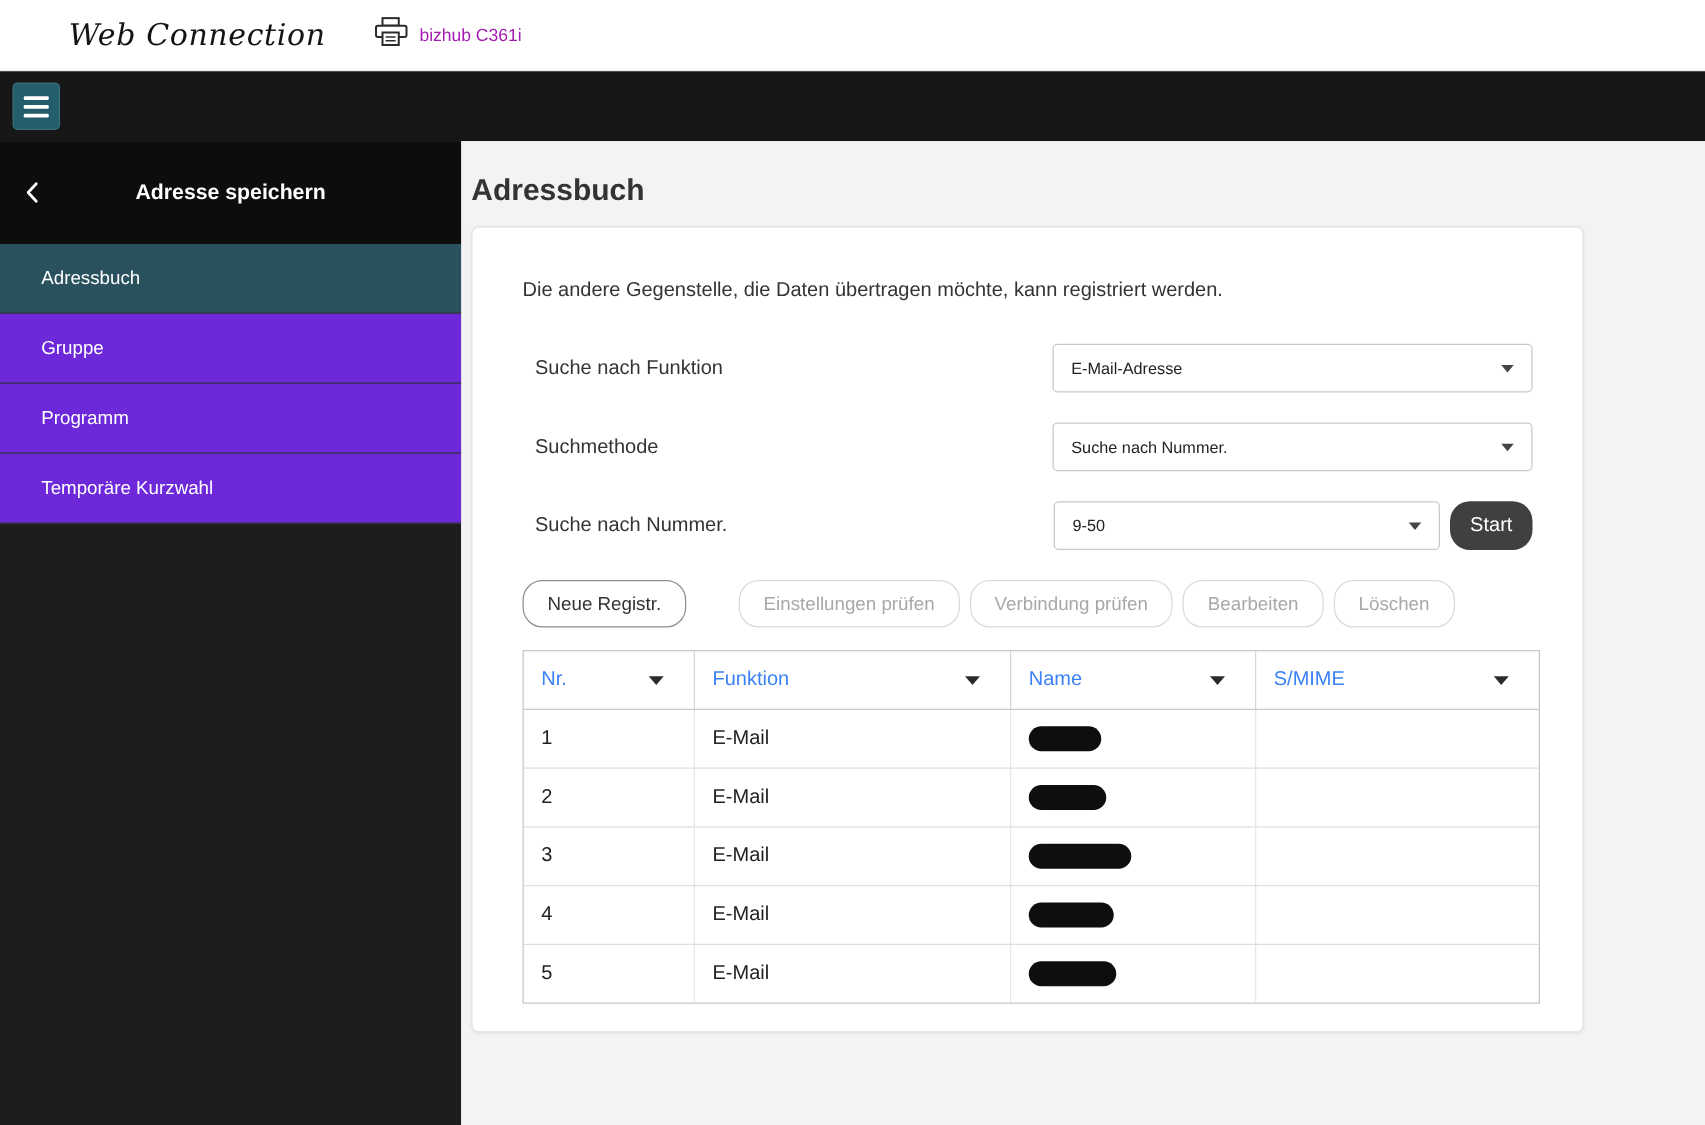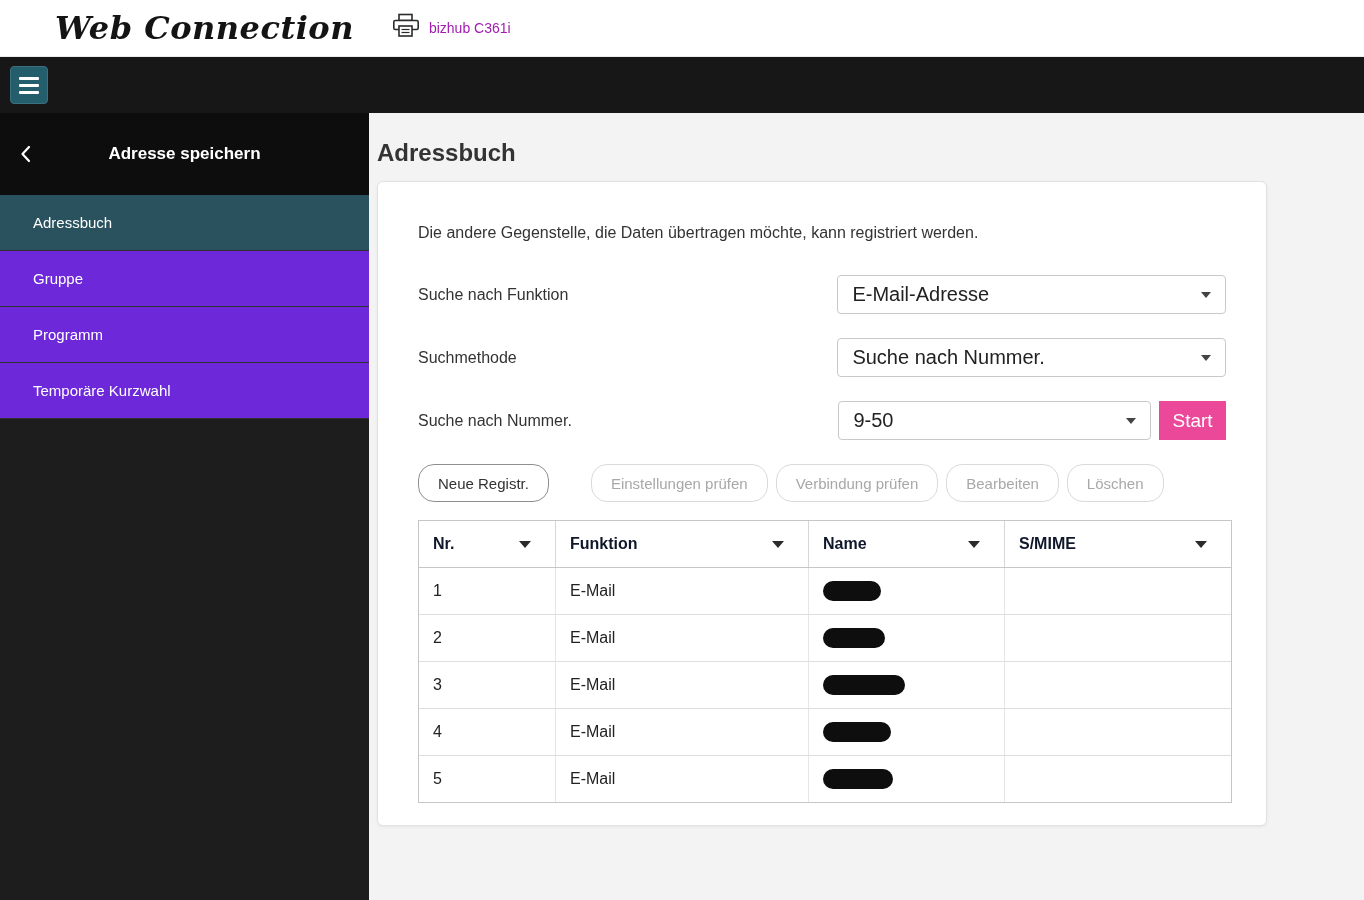--- a/index.html
+++ b/index.html
@@ -13,22 +13,22 @@
   }
 
   
   .topbar {
     position: absolute; top: 0; left: 0; right: 0; height: 57px;
     background: #ffffff; display: flex; align-items: center;
     padding-left: 55px; border-bottom: 1px solid #ececec;
   }
   .brand {
     font-family: "DejaVu Serif", serif;
-    font-style: italic; font-weight: bold;
-    font-size: 32px; color: #141414; letter-spacing: .5px;
+    font-style: italic; font-weight: normal;
+    font-size: 24px; color: #141414; letter-spacing: .5px;
   }
   .device { display: flex; align-items: center; margin-left: 38px; gap: 9px; }
   .device-name { font-size: 14px; color: #a21caf; }
 
   
   .appbar {
     position: absolute; top: 57px; left: 0; right: 0; height: 56px;
     background: #171717; display: flex; align-items: center; padding-left: 10px;
   }
   .hamburger {
@@ -67,59 +67,59 @@
   }
   .page-title { font-size: 24px; font-weight: bold; color: #333; }
   .card {
     margin-top: 14px; width: 890px; min-height: 637px;
     background: #ffffff; border: 1px solid #e2e2e2; border-radius: 6px;
     box-shadow: 0 1px 3px rgba(0,0,0,.06);
     padding: 42px 40px 22px 40px;
   }
   .intro { font-size: 16px; color: #333; line-height: 18px; }
 
-  .form { margin-top: 33px; }
+  .form { margin-top: 33px; margin-left: 10px; }
   .form-row { display: flex; align-items: center; margin-bottom: 24px; }
   .form-label { width: 421px; font-size: 16px; color: #333; }
   .select {
     width: 390px; height: 39px; background: #fff;
     border: 1px solid #c9c9c9; border-radius: 4px;
     display: flex; align-items: center; padding: 0 14px; cursor: pointer;
   }
   .select.narrow { width: 313px; }
-  .select-value { flex: 1; font-size: 20px; color: #222; }
+  .select-value { flex: 1; font-size: 13px; color: #222; }
   .caret {
     width: 0; height: 0;
     border-left: 5px solid transparent; border-right: 5px solid transparent;
     border-top: 6px solid #444;
   }
   .start-btn {
     margin-left: 8px; width: 67px; height: 39px;
-    background: #ec4899; color: #fff; border: none; border-radius: 0;
-    font-size: 19px; font-family: inherit; cursor: pointer;
+    background: #404040; color: #fff; border: none; border-radius: 16px;
+    font-size: 16px; font-family: inherit; cursor: pointer;
   }
 
   .actions { display: flex; align-items: center; margin-top: 0; }
   .action-btn {
     height: 38px; padding: 0 19px; background: #fff;
     border: 1px solid #8f8f8f; border-radius: 16px;
     font-size: 15px; color: #333; font-family: inherit;
     margin-right: 8px; cursor: pointer; white-space: nowrap;
   }
   .action-btn:first-child { margin-right: 42px; }
   .action-btn.disabled { border-color: #dadada; color: #a8a8a8; cursor: default; }
 
   .table {
     margin-top: 18px; width: 814px;
     border: 1px solid #c6c6c6; background: #fff;
   }
   .thead { display: flex; border-bottom: 1px solid #c6c6c6; }
   .th {
     height: 46px; display: flex; align-items: center; justify-content: space-between;
-    padding: 0 24px 0 14px; font-size: 16px; font-weight: bold; color: #0f172a;
+    padding: 0 24px 0 14px; font-size: 16px; font-weight: normal; color: #3b82f6;
     border-right: 1px solid #d6d6d6;
   }
   .th:last-child { border-right: none; }
   .sort {
     width: 0; height: 0; cursor: pointer;
     border-left: 6px solid transparent; border-right: 6px solid transparent;
     border-top: 7px solid #2b2b2b;
   }
   .tr { display: flex; border-bottom: 1px solid #dedede; }
   .tr:last-child { border-bottom: none; }

